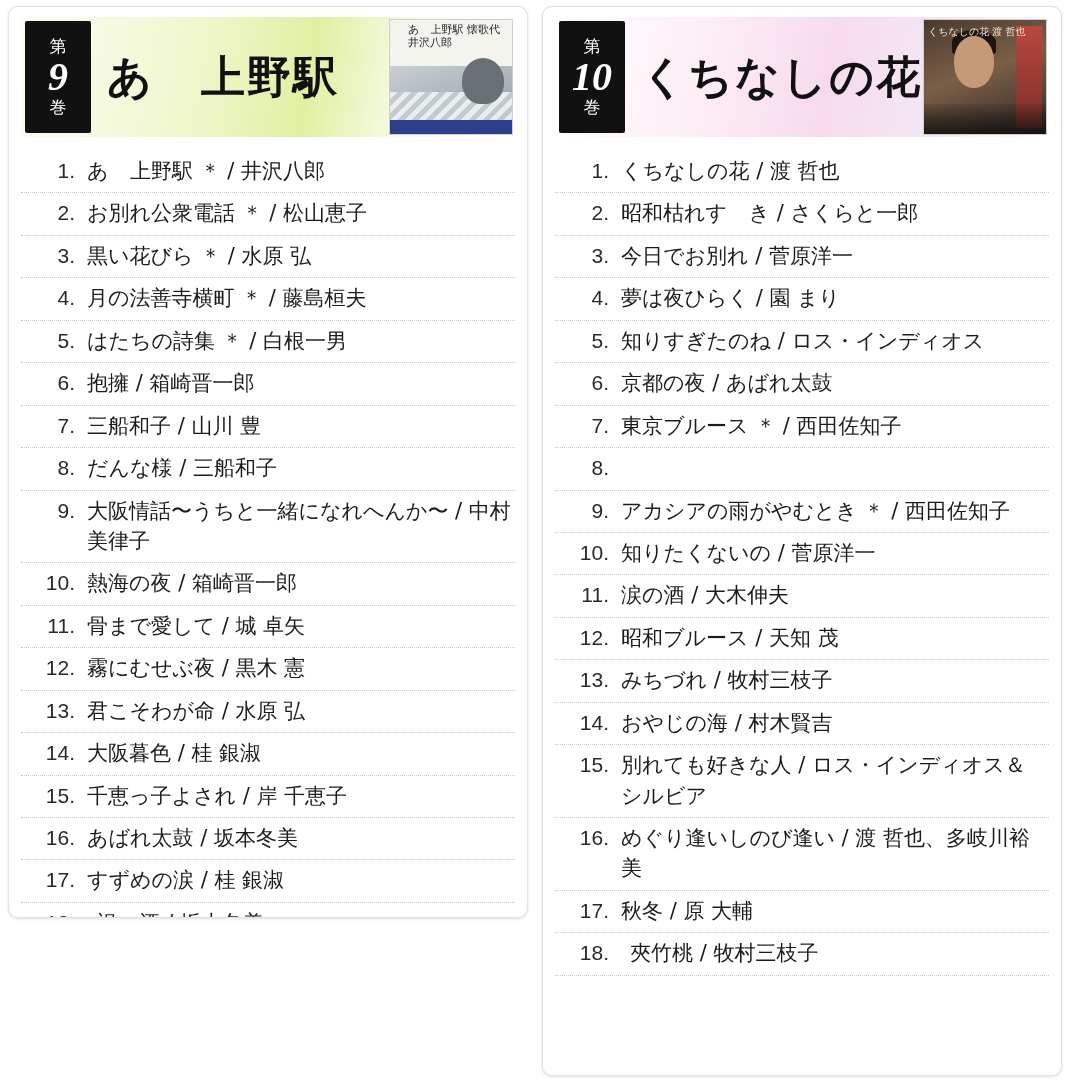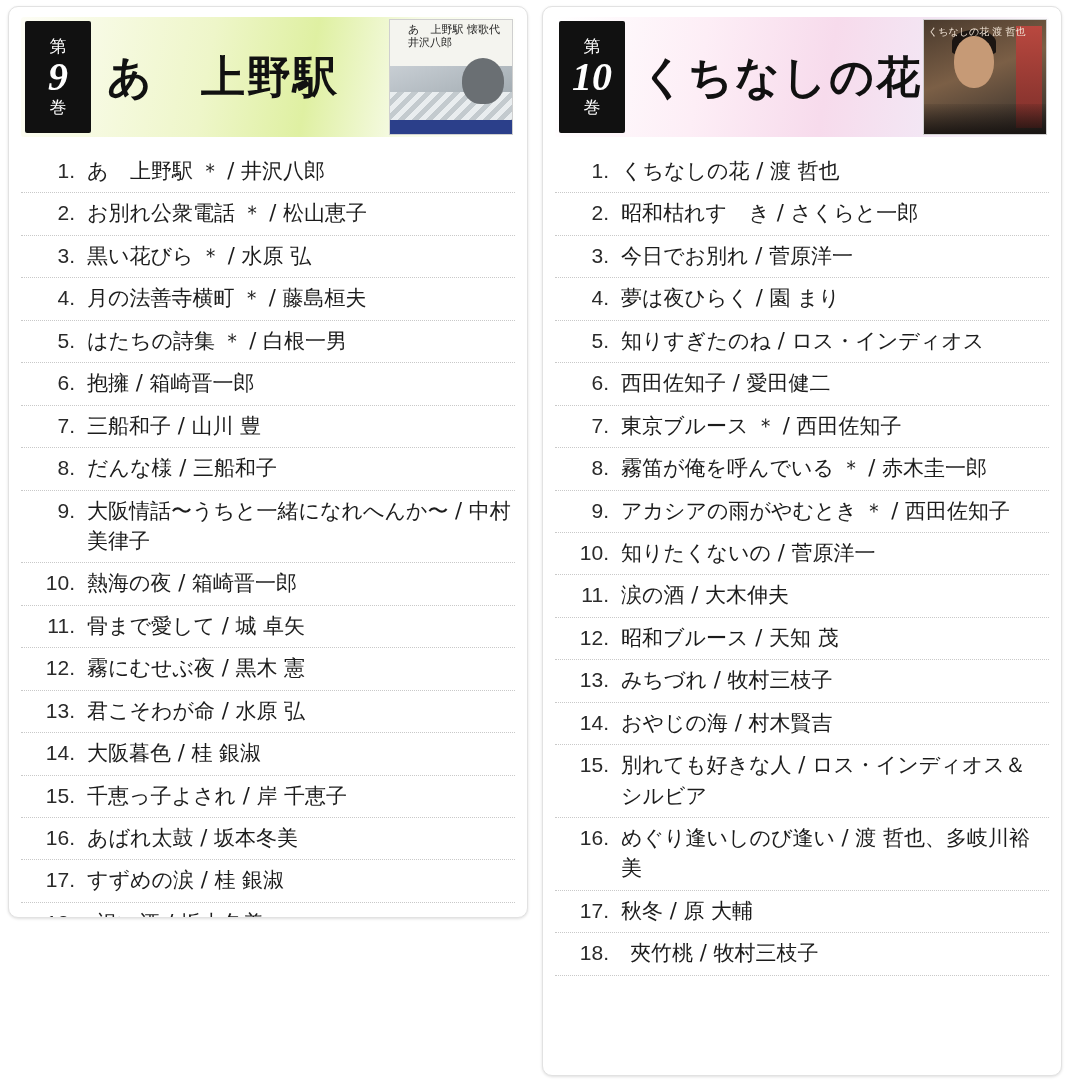--- a/index.html
+++ b/index.html
@@ -376,29 +376,28 @@
       <li class="track">
         <span class="tk-num">4.</span>
         <span class="tk-title">夢は夜ひらく / 園 まり</span>
       </li>
       <li class="track">
         <span class="tk-num">5.</span>
         <span class="tk-title">知りすぎたのね / ロス・インディオス</span>
       </li>
       <li class="track">
         <span class="tk-num">6.</span>
-        <span class="tk-title">西田佐知子 / 愛田健二</span>
+        <span class="tk-title">京都の夜 / あばれ太鼓</span>
       </li>
       <li class="track">
         <span class="tk-num">7.</span>
         <span class="tk-title">東京ブルース ＊ / 西田佐知子</span>
       </li>
       <li class="track">
         <span class="tk-num">8.</span>
-        <span class="tk-title">霧笛が俺を呼んでいる ＊ / 赤木圭一郎</span>
       </li>
       <li class="track">
         <span class="tk-num">9.</span>
         <span class="tk-title">アカシアの雨がやむとき ＊ / 西田佐知子</span>
       </li>
       <li class="track">
         <span class="tk-num">10.</span>
         <span class="tk-title">知りたくないの / 菅原洋一</span>
       </li>
       <li class="track">

